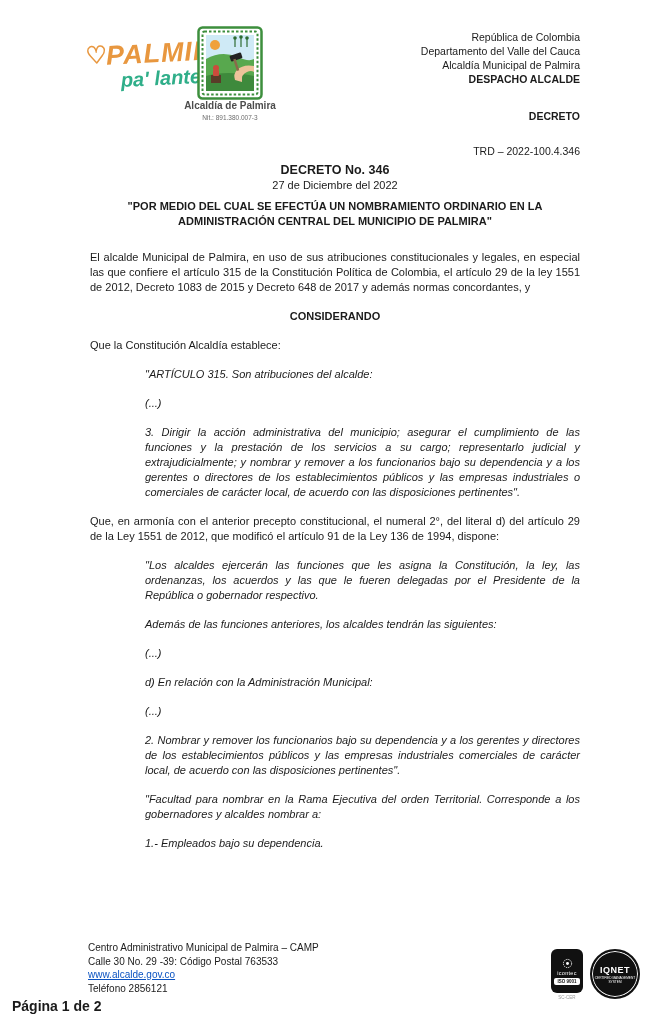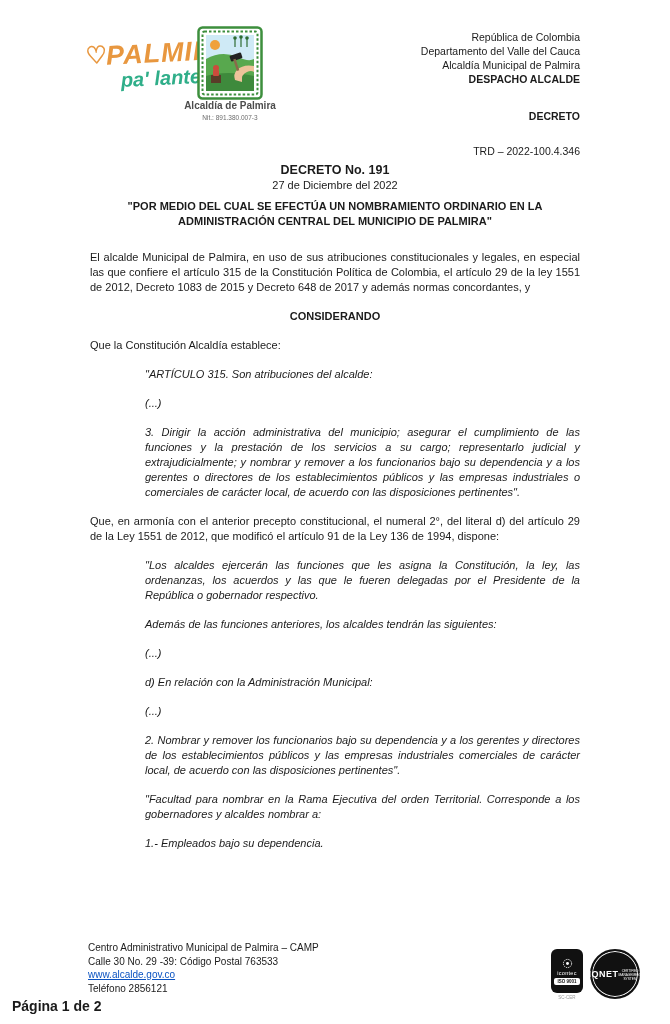--- a/index.html
+++ b/index.html
@@ -42,21 +42,21 @@
     font-size:14px;font-weight:600;padding-left:12px;}
   .badges{position:absolute;left:551px;top:949px;display:flex;align-items:flex-start;gap:7px;}
   .icontec{width:32px;display:flex;flex-direction:column;align-items:center;}
   .icontec-box{width:32px;height:44px;background:#111;border-radius:6px;
     display:flex;flex-direction:column;align-items:center;justify-content:center;color:#fff;}
   .icontec-name{font-size:5.5px;letter-spacing:.3px;margin-top:1px;}
   .iso-box{background:#fff;color:#111;font-size:4.5px;font-weight:bold;border-radius:2px;
     padding:1px 3px;margin-top:2px;}
   .icontec-sub{font-size:4.5px;color:#999;margin-top:2px;}
   .iqnet{width:46px;height:46px;background:#111;border-radius:50%;
-    display:flex;align-items:center;justify-content:center;color:#fff;
+    display:flex;flex-direction:column;align-items:center;justify-content:center;color:#fff;
     border:2px solid #111;box-shadow:0 0 0 1px #fff inset;}
   .iqnet-name{font-size:9px;font-weight:bold;letter-spacing:.5px;}
   .iqnet-sub{font-size:3.2px;line-height:4px;text-align:center;margin-top:1px;}
 </style>
 </head>
 <body>
 
 <div class="page">
 
   <div class="brand-script">
@@ -96,21 +96,21 @@
   <div class="gov-block">
     <div class="gov-line">República de Colombia</div>
     <div class="gov-line">Departamento del Valle del Cauca</div>
     <div class="gov-line">Alcaldía Municipal de Palmira</div>
     <div class="gov-line bold">DESPACHO ALCALDE</div>
     <div class="doc-type">DECRETO</div>
     <div class="trd">TRD – 2022-100.4.346</div>
   </div>
 
   <div class="main">
-    <div class="doc-title">DECRETO No. 191</div>
+    <div class="doc-title">DECRETO No. 346</div>
     <div class="doc-date">27 de Diciembre del 2022</div>
     <div class="subject">"POR MEDIO DEL CUAL SE EFECTÚA UN NOMBRAMIENTO ORDINARIO EN LA ADMINISTRACIÓN CENTRAL DEL MUNICIPIO DE PALMIRA"</div>
 
     <div class="para">El alcalde Municipal de Palmira, en uso de sus atribuciones constitucionales y legales, en especial las que confiere el artículo 315 de la Constitución Política de Colombia, el artículo 29 de la ley 1551 de 2012, Decreto 1083 de 2015 y Decreto 648 de 2017 y además normas concordantes, y</div>
     <div class="heading">CONSIDERANDO</div>
     <div class="para">Que la Constitución Alcaldía establece:</div>
     <div class="quote">"ARTÍCULO 315. Son atribuciones del alcalde:</div>
     <div class="quote">(...)</div>
     <div class="quote">3. Dirigir la acción administrativa del municipio; asegurar el cumplimiento de las funciones y la prestación de los servicios a su cargo; representarlo judicial y extrajudicialmente; y nombrar y remover a los funcionarios bajo su dependencia y a los gerentes o directores de los establecimientos públicos y las empresas industriales o comerciales de carácter local, de acuerdo con las disposiciones pertinentes".</div>
     <div class="para">Que, en armonía con el anterior precepto constitucional, el numeral 2°, del literal d) del artículo 29 de la Ley 1551 de 2012, que modificó el artículo 91 de la Ley 136 de 1994, dispone:</div>

